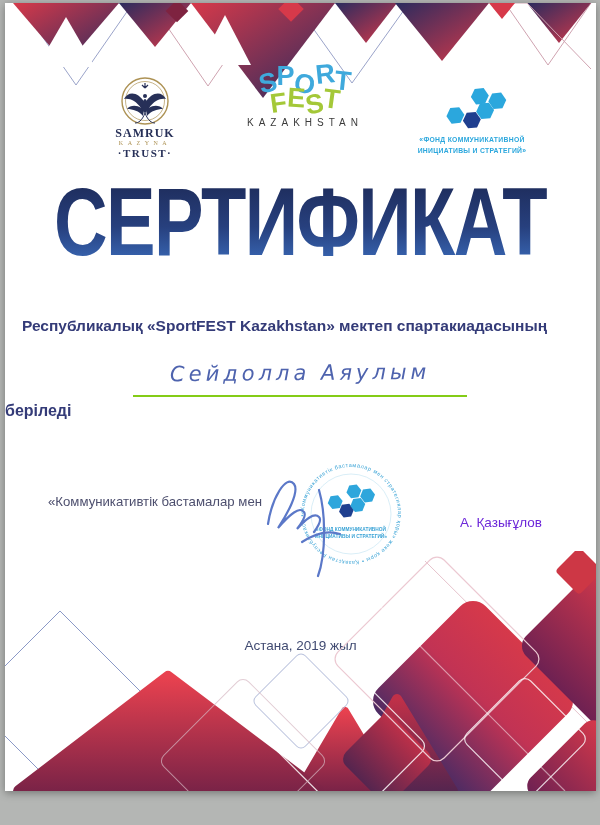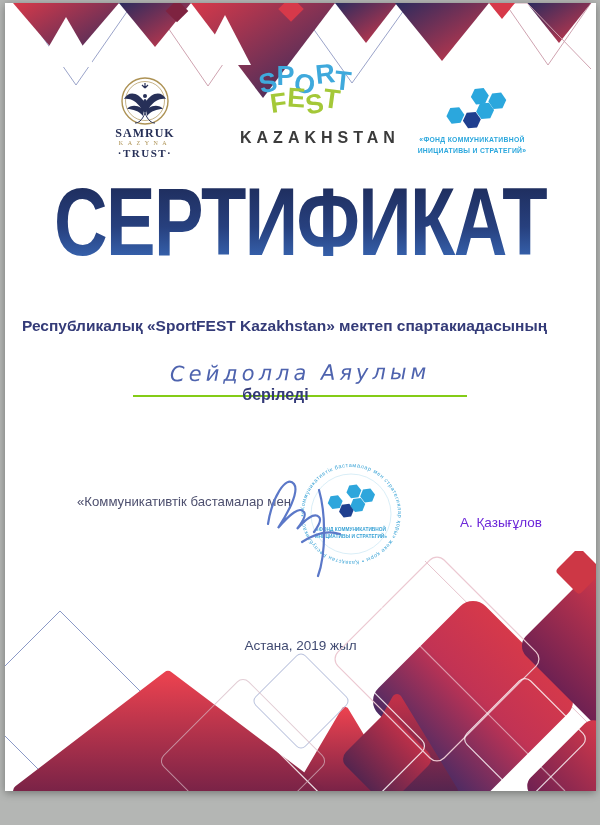--- a/index.html
+++ b/index.html
@@ -26,35 +26,35 @@
   .sf-green span{color:#a4c838;margin-top:-4px;}
   .sf1-0{transform:rotate(-12deg) translateY(5px);}
   .sf1-1{transform:translateY(-2px);}
   .sf1-2{transform:rotate(10deg) translateY(6px);}
   .sf1-3{transform:rotate(-6deg) translateY(-4px);}
   .sf1-4{transform:rotate(6deg) translateY(3px);}
   .sf2-0{transform:rotate(-8deg) translateY(2px);}
   .sf2-1{transform:rotate(4deg) translateY(-3px);}
   .sf2-2{transform:rotate(-10deg) translateY(3px);}
   .sf2-3{transform:rotate(8deg) translateY(-2px);}
-  .sf-country{margin-top:14px;font-size:16px;letter-spacing:5px;color:#3b3b3b;font-weight:bold;}
+  .sf-country{margin-top:2px;font-size:10px;letter-spacing:5px;color:#3b3b3b;font-weight:normal;}
   .fund{left:392px;top:84px;width:150px;text-align:center;}
   .fund-text{font-size:6.8px;font-weight:bold;color:#2ba7dd;line-height:9px;letter-spacing:.3px;margin-top:2px;}
   
   .title-svg{left:0;top:168px;}
   
   .body-text{left:0;top:309px;width:559px;text-align:center;
     font-size:15.5px;font-weight:bold;color:#343b78;line-height:27px;}
   .name-wrap{left:128px;top:358px;width:334px;text-align:center;
     border-bottom:2px solid #84cc16;padding-bottom:3px;height:31px;}
   .name-text{font-family:"DejaVu Sans", sans-serif;font-style:italic;
     font-size:21px;letter-spacing:4px;color:#4e63ae;transform:rotate(-.5deg);display:inline-block;}
-  .issued{left:0;top:383px;width:541px;text-align:center;font-size:16px;font-weight:bold;color:#343b78;}
-  
-  .sig-left{left:64px;top:489px;width:230px;font-size:13.2px;line-height:19.5px;color:#4d4f6e;text-align:center;}
+  .issued{left:0;top:399px;width:541px;font-size:16px;font-weight:bold;color:#343b78;}
+  
+  .sig-left{left:43px;top:489px;width:230px;font-size:13.2px;line-height:19.5px;color:#4d4f6e;}
   .sig-stamp{left:251px;top:447px;}
   .sig-name{left:455px;top:512px;width:110px;font-size:13.5px;color:#6d28d9;}
   .astana{left:0;top:635px;width:591px;text-align:center;font-size:13.5px;color:#414b72;}
   svg{display:block;}
 </style>
 </head>
 <body>
 
 <div class="page">
 

